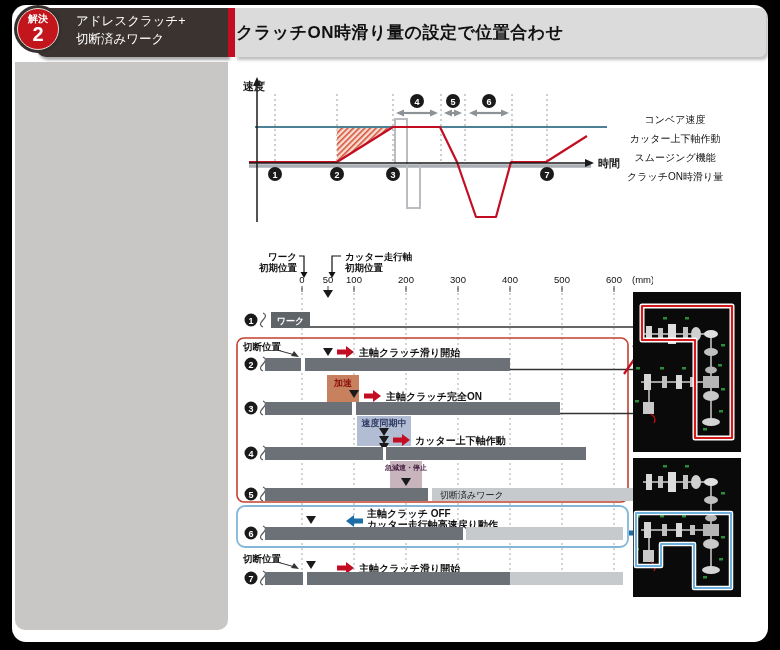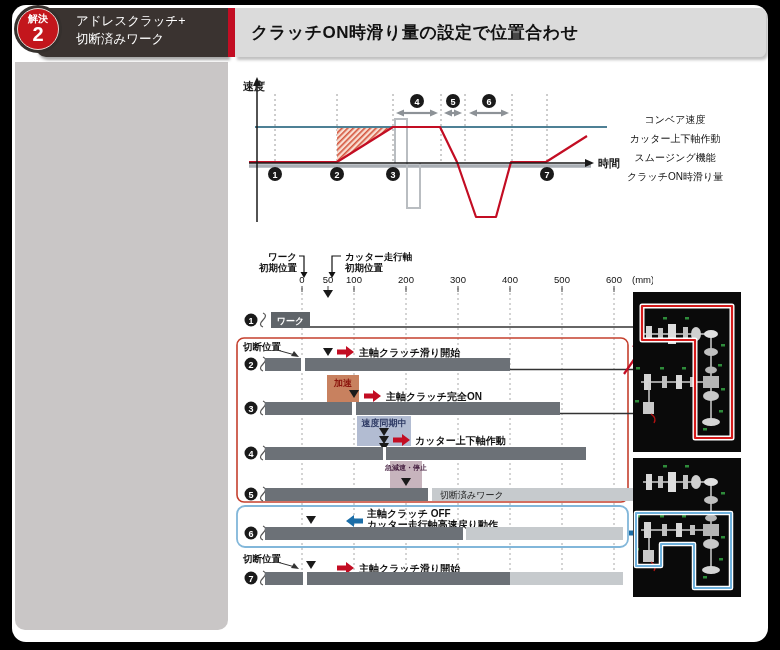--- a/index.html
+++ b/index.html
@@ -2,21 +2,21 @@
 <html><head>
 <meta charset="utf-8">
 <style>
   html,body{margin:0;padding:0;background:#000;}
   body{font-family:"Liberation Sans","DejaVu Sans",sans-serif;}
   .page{position:relative;width:780px;height:650px;background:#000;overflow:hidden;}
   .card{position:absolute;left:12px;top:5px;width:756px;height:637px;background:#fff;border-radius:14px;box-shadow:0 0 6px rgba(0,0,0,.5);}
   .sidebar{position:absolute;left:15px;top:62px;width:213px;height:568px;background:#c9c6c6;border-radius:0 0 10px 10px;}
   .hdr-dark{position:absolute;left:36px;top:8px;width:192px;height:49px;background:#3a3330;border-radius:10px 0 0 10px;box-shadow:2px 3px 3px rgba(0,0,0,.35);}
   .hdr-red{position:absolute;left:228px;top:8px;width:7px;height:49px;background:#c30d23;}
-  .hdr-title{position:absolute;left:235px;top:8px;width:531px;height:49px;background:#dbdbdb;border-radius:0 6px 6px 0;display:flex;align-items:center;padding-left:16px;box-sizing:border-box;box-shadow:2px 3px 3px rgba(0,0,0,.25);}
+  .hdr-title{position:absolute;left:235px;top:8px;width:531px;height:49px;background:#dbdbdb;border-radius:0 6px 6px 0;display:flex;align-items:center;padding-left:1px;box-sizing:border-box;box-shadow:2px 3px 3px rgba(0,0,0,.25);}
   .hdr-title span{font-size:17px;font-weight:bold;color:#111;letter-spacing:.5px;}
   .category{position:absolute;left:76px;top:13px;color:#fff;font-weight:normal;font-size:12.5px;line-height:1.4;white-space:nowrap;}
   .badge-outer{position:absolute;left:14px;top:5px;width:48px;height:48px;border-radius:50%;background:#35302d;}
   .badge-inner{position:absolute;left:3px;top:3px;width:42px;height:42px;border-radius:50%;background:#c3161c;border:1px solid #e8d9d4;box-sizing:border-box;display:flex;flex-direction:column;align-items:center;justify-content:center;color:#fff;}
   .badge-inner .b1{font-size:10px;font-weight:bold;line-height:1;}
   .badge-inner .b2{font-size:20px;font-weight:bold;line-height:1;}
   .legend{position:absolute;left:627px;top:113px;}
   .legend-item{display:flex;align-items:center;margin-bottom:9px;height:10px;flex-direction:column;}
   .legend-item .sw{width:22px;height:9px;margin-right:6px;}
   .legend-item .lb{font-size:10px;color:#111;white-space:nowrap;}

